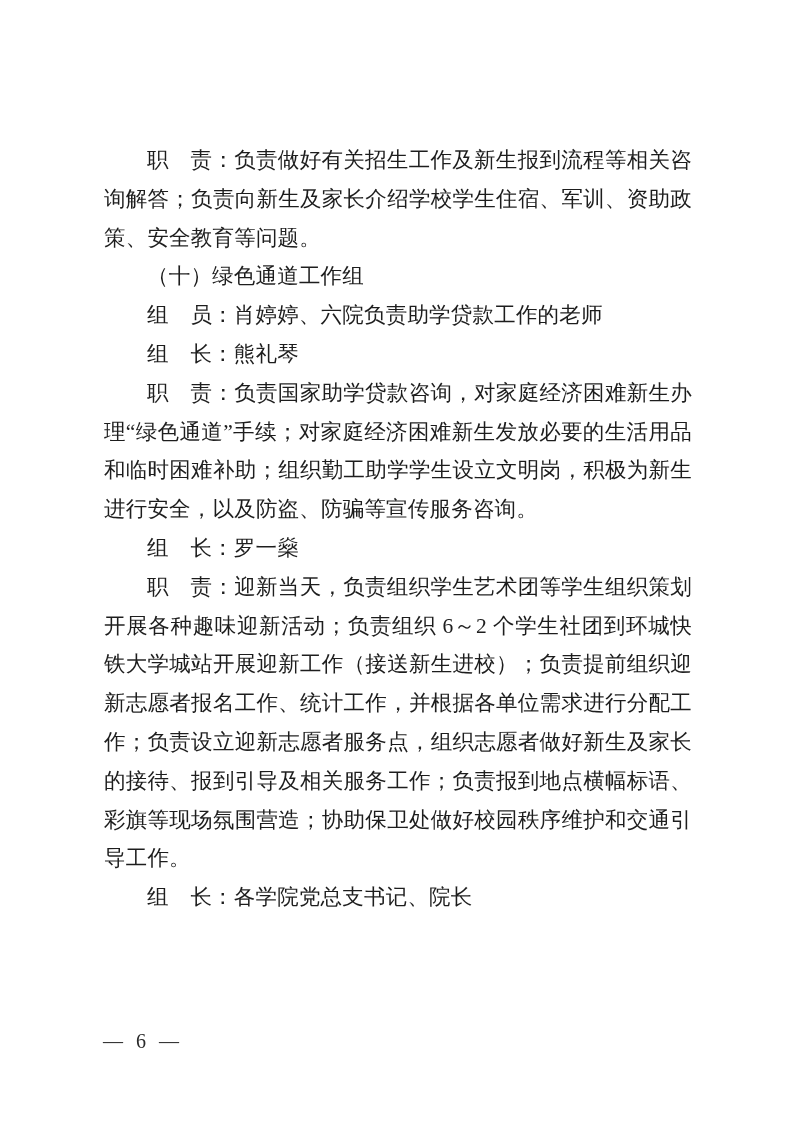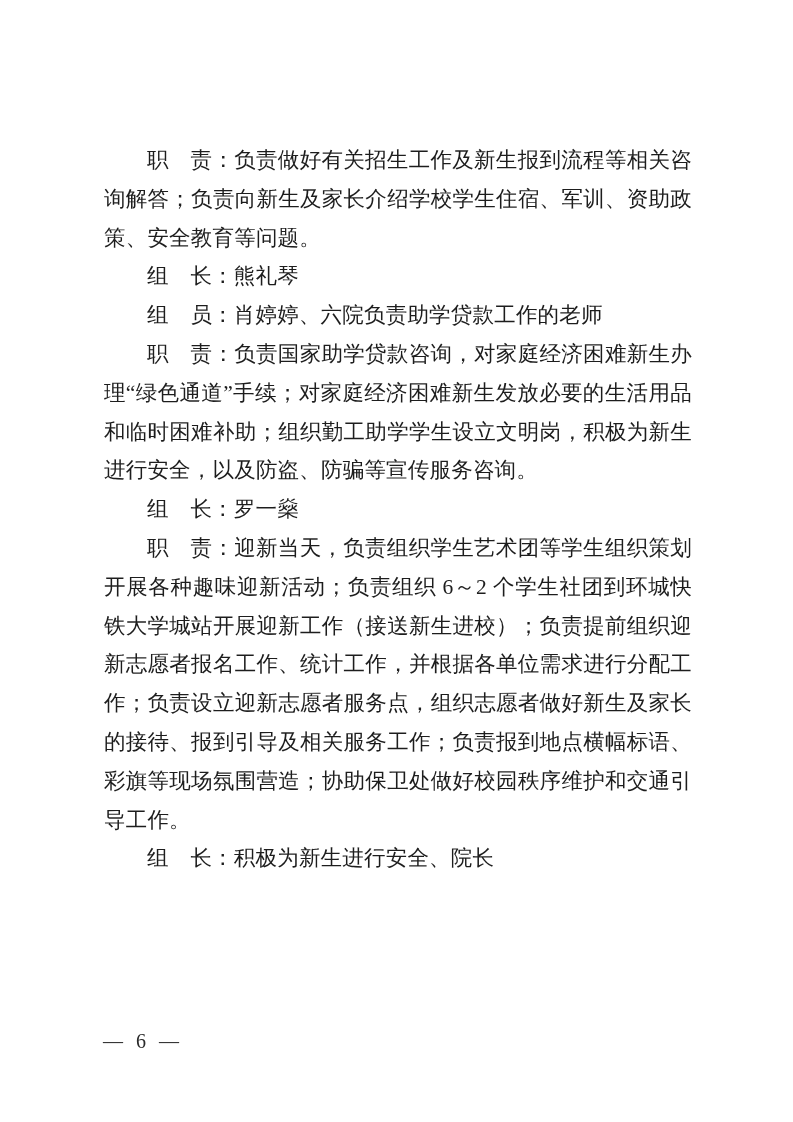--- a/index.html
+++ b/index.html
@@ -42,34 +42,35 @@
   }
 </style>
 </head>
 <body>
 
 <div class="page">
 
   <div class="doc-body">
     <p>职　责：负责做好有关招生工作及新生报到流程等相关咨询解答；负责向新生及家长介绍学校学生住宿、军训、资助政策、安全教育等问题。</p>
 
+    <p>（十）绿色通道工作组</p>
+
+    <p>组　员：肖婷婷、六院负责助学贷款工作的老师</p>
 
     <p>组　长：熊礼琴</p>
-
-    <p>组　员：肖婷婷、六院负责助学贷款工作的老师</p>
 
     <p>职　责：负责国家助学贷款咨询，对家庭经济困难新生办理“绿色通道”手续；对家庭经济困难新生发放必要的生活用品和临时困难补助；组织勤工助学学生设立文明岗，积极为新生进行安全，以及防盗、防骗等宣传服务咨询。</p>
 
 
     <p>组　长：罗一燊</p>
 
 
     <p>职　责：迎新当天，负责组织学生艺术团等学生组织策划开展各种趣味迎新活动；负责组织 6～2 个学生社团到环城快铁大学城站开展迎新工作（接送新生进校）；负责提前组织迎新志愿者报名工作、统计工作，并根据各单位需求进行分配工作；负责设立迎新志愿者服务点，组织志愿者做好新生及家长的接待、报到引导及相关服务工作；负责报到地点横幅标语、彩旗等现场氛围营造；协助保卫处做好校园秩序维护和交通引导工作。</p>
 
 
-    <p>组　长：积极为新生进行安全、院长</p>
+    <p>组　长：各学院党总支书记、院长</p>
   </div>
 
   <div class="page-footer">
     <span>— 6 —</span>
   </div>
 
 </div>
 
 </body></html>

